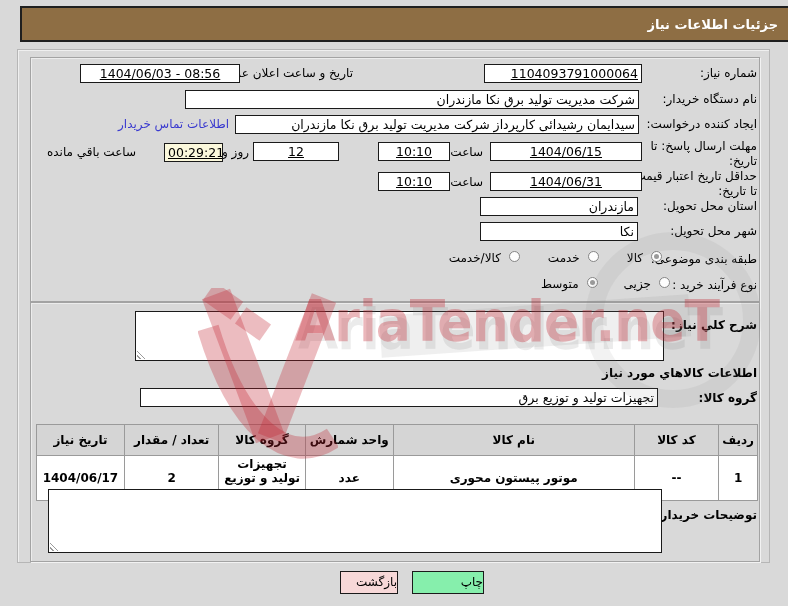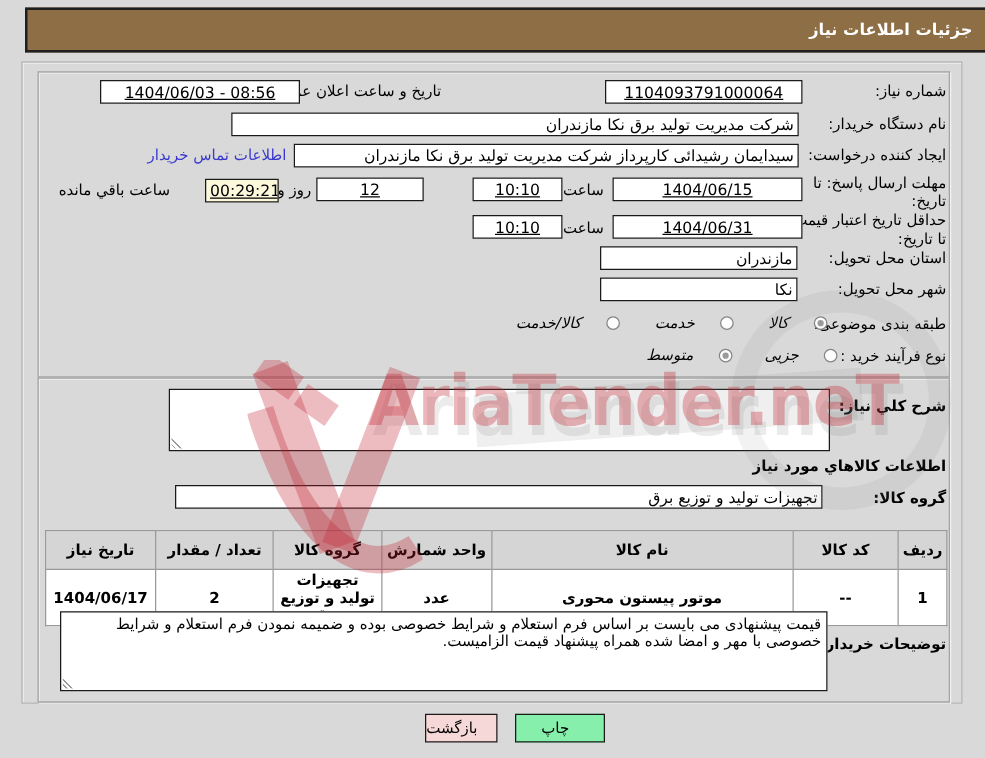--- a/index.html
+++ b/index.html
@@ -38,21 +38,21 @@
     font-size:12.5px;line-height:17px;height:17px;padding:0 3px;
     overflow:hidden;white-space:nowrap;
   }
   .inp.center{text-align:center;text-decoration:underline;}
   .inp.rt{text-align:right;}
   .ltr{direction:ltr;unicode-bidi:isolate;}
   .inp.yellow{background:#fbf8dc;}
   .link{color:#3939cf;font-size:12px;white-space:nowrap;cursor:pointer;}
   
   .optrow{display:flex;align-items:center;}
-  .optitem{display:flex;align-items:center;gap:20px;font-style:italic;}
+  .optitem{display:flex;gap:8px;}
   .radio{
     width:11px;height:11px;border:1px solid #858585;border-radius:50%;
     background:#fdfdfd;box-sizing:border-box;position:relative;flex:0 0 auto;
   }
   .radio.sel::after{
     content:"";position:absolute;inset:2px;border-radius:50%;background:#9a9a9a;
   }
   .checkbox{
     width:11px;height:11px;border:1px solid #8a8a8a;background:#fdfdfd;
     box-sizing:border-box;flex:0 0 auto;
@@ -74,21 +74,21 @@
     border-collapse:collapse;background:#fff;direction:rtl;
   }
   table.goods th,table.goods td{
     border:1px solid #9a9a9a;font-size:12px;text-align:center;padding:1px 3px;
   }
   table.goods th{background:#d5d5d5;font-weight:bold;height:28px;}
   table.goods td{height:32px;background:#fff;font-weight:bold;}
   
   .btn{
     position:absolute;height:21px;border:1px solid #1a1a1a;
-    font-size:12px;text-align:left;line-height:20px;cursor:pointer;
+    font-size:12px;text-align:right;line-height:20px;cursor:pointer;
   }
   .btn.back{left:340px;top:571px;width:56px;background:#f7d8d8;}
   .btn.print{left:412px;top:571px;width:50px;background:#86efac;padding-left:20px;}
   
   .wm{pointer-events:none;z-index:60;}
   .wm-text{
     left:295px;top:292px;font-size:52px;font-weight:bold;
     color:rgba(193,32,45,0.32);direction:ltr;white-space:nowrap;
     transform:scaleY(1.08);letter-spacing:-1px;
     text-shadow:3px 7px 0 rgba(120,120,120,0.15);
@@ -107,21 +107,21 @@
 
 <div class="abs titlebar">
   <span>جزئیات اطلاعات نیاز</span>
 </div>
 
 <div class="abs outer-panel"></div>
 <div class="abs groupbox gb1"></div>
 <div class="abs groupbox gb2"></div>
 
 <div class="abs lbl" style="right:31px;top:66px;">شماره نیاز:</div>
-<div class="inp center ltr" style="left:484px;top:64px;width:150px;">1104093791000064</div>
+<div class="inp center ltr" style="left:484px;top:64px;width:150px;text-align:right;">1104093791000064</div>
 <div class="abs lbl" style="right:435px;top:66px;">تاریخ و ساعت اعلان عمومی:</div>
 <div class="inp center ltr" style="left:80px;top:64px;width:152px;">1404/06/03 - 08:56</div>
 
 <div class="abs lbl" style="right:31px;top:92px;">نام دستگاه خریدار:</div>
 <div class="inp rt" style="left:185px;top:90px;width:446px;">شرکت مدیریت تولید برق نکا  مازندران</div>
 
 <div class="abs lbl" style="right:31px;top:117px;">ایجاد کننده درخواست:</div>
 <div class="inp rt" style="left:235px;top:115px;width:396px;">سیدایمان رشیدائی کارپرداز شرکت مدیریت تولید برق نکا  مازندران</div>
 <div class="abs link" style="left:118px;top:117px;">اطلاعات تماس خریدار</div>
 
@@ -212,21 +212,20 @@
       <td>عدد</td>
       <td>تجهیزات تولید و توزیع برق</td>
       <td>2</td>
       <td class="ltr">1404/06/17</td>
     </tr>
   </tbody>
 </table>
 
 <div class="abs lbl bold" style="right:31px;top:508px;">توضیحات خریدار:</div>
 <div class="txtarea" style="left:48px;top:489px;width:604px;height:58px;">
-  <span>قیمت پیشنهادی می بایست بر اساس فرم استعلام و شرایط خصوصی بوده و ضمیمه نمودن فرم استعلام و شرایط خصوصی با مهر و امضا شده همراه پیشنهاد قیمت الزامیست.</span>
   <span class="grip"></span>
 </div>
 
 <div class="btn back">بازگشت</div>
 <div class="btn print">چاپ</div>
 
 <div class="abs wm wm-circle"></div>
 <div class="abs wm wm-ribbon"></div>
 <div class="abs wm wm-text">AriaTender.neT</div>
 <svg class="abs wm" style="left:198px;top:288px;" width="140" height="200" viewBox="0 0 140 200">

